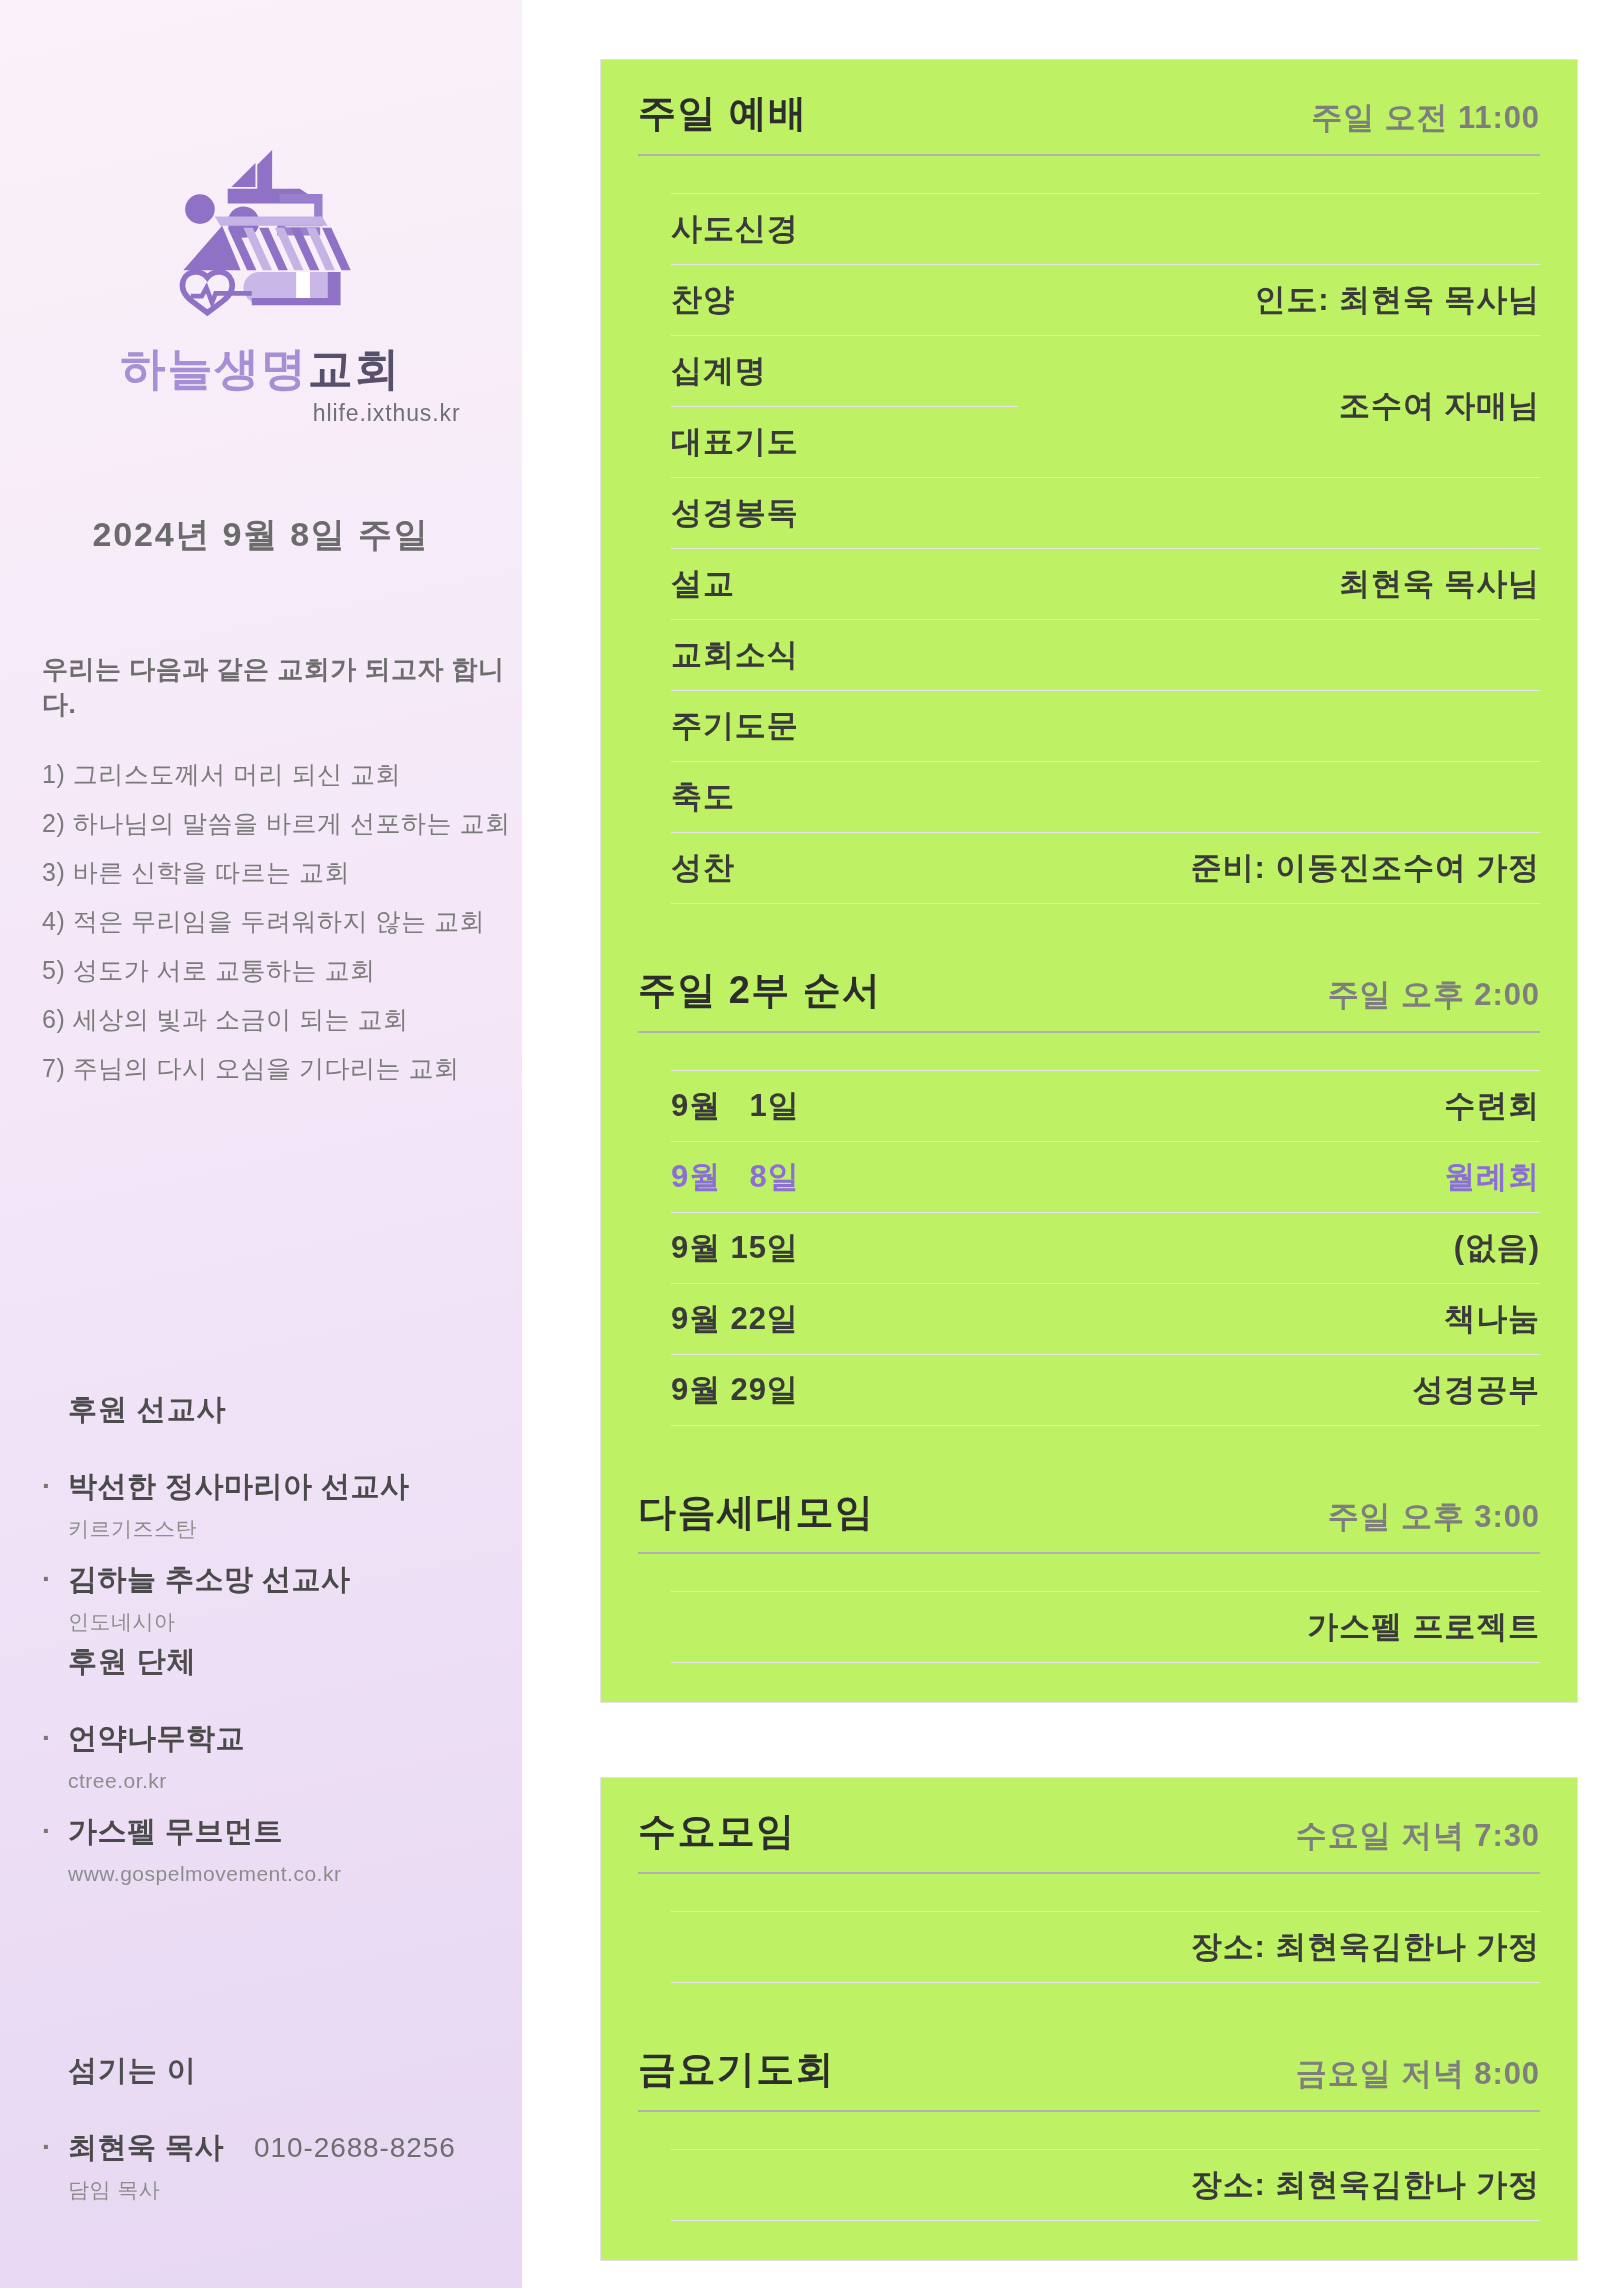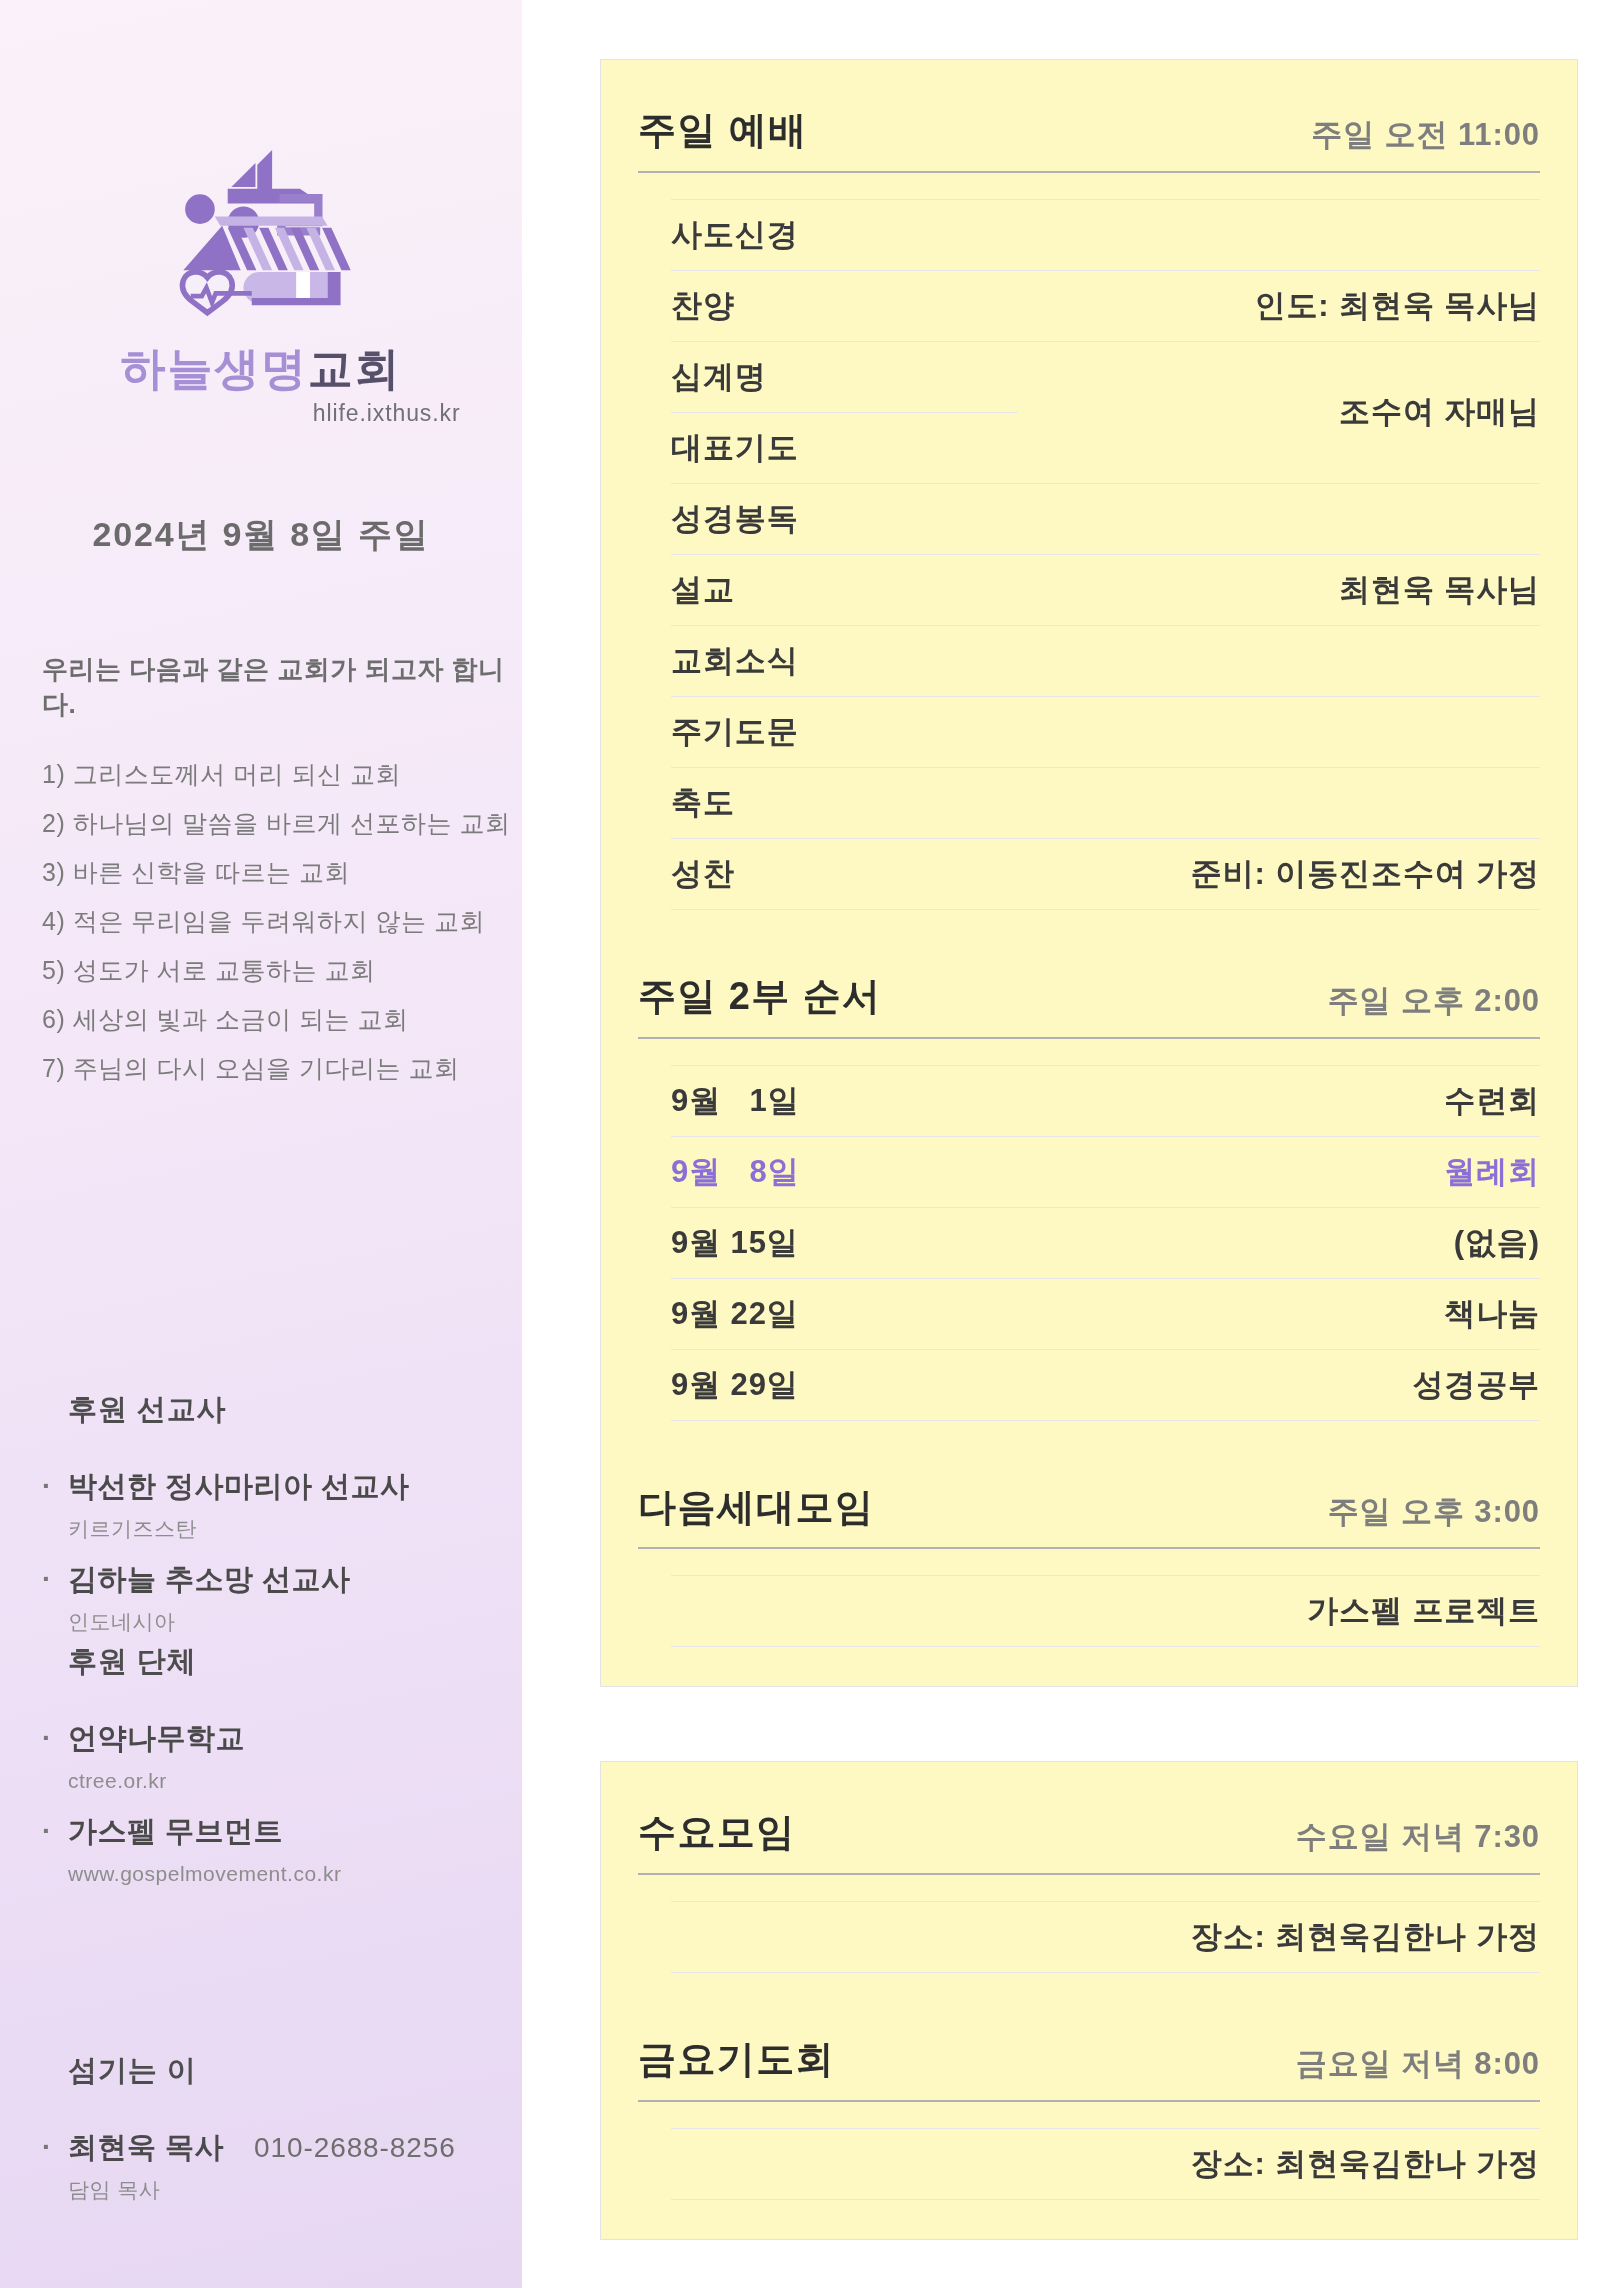--- a/index.html
+++ b/index.html
@@ -41,33 +41,33 @@
   .side-item { display:grid; grid-template-columns:26px 1fr; margin-top:9.2px; }
   .side-item .bullet { color:#777; font-size:28px; line-height:42px; font-weight:bold; }
   .side-name { grid-column:2; font-size:29px; font-weight:bold; color:#4a4a4a; line-height:42px; letter-spacing:0.5px; }
   .side-name .phone { font-weight:normal; color:#6e6e6e; font-size:28px; margin-left:30px; letter-spacing:0.9px; }
   .side-sub { grid-column:2; font-size:21px; color:#8d8d8d; line-height:41px; letter-spacing:0.5px; }
 
   
   .content { position:absolute; left:600px; top:0; width:978px; }
   .panel {
     box-sizing:border-box; width:978px;
-    border:1.8px solid #e4e2e6; background:#fef9c3;
-    padding:17px 37px 39px;
+    border:1.8px solid #e4e2e6; background:#bef264;
+    padding:0 37px 39px;
   }
   .panel-sunday  { margin-top:59px; }
   .panel-midweek { margin-top:74px; }
 
   .sec + .sec { margin-top:33px; }
   .sec-head { display:flex; justify-content:space-between; align-items:flex-end; padding:28px 0 14.8px; }
   .sec-title { font-size:38px; font-weight:bold; color:#2d2d2d; letter-spacing:1.4px; }
   .sec-time  { font-size:31px; font-weight:bold; color:#7e7e7e; letter-spacing:0.9px; }
   .sec-rule  { border-top:2.8px solid #b2b0b5; }
 
-  .rows { margin:26px 0 0 33px; border-top:1.8px solid #e8e6eb; }
+  .rows { margin:37px 0 0 33px; border-top:1.8px solid #e8e6eb; }
   .row {
     height:70px; border-bottom:1.8px solid #e8e6eb;
     display:flex; justify-content:space-between; align-items:center;
     font-size:31px; font-weight:bold; color:#3a3a3a; letter-spacing:0.9px;
   }
   .row-label { white-space:pre; }
   .row.highlight .row-label, .row.highlight .row-value { color:#8b6fd6; }
 
   .row-merged { display:flex; border-bottom:1.8px solid #e8e6eb; }
   .m-left { flex:1; }

